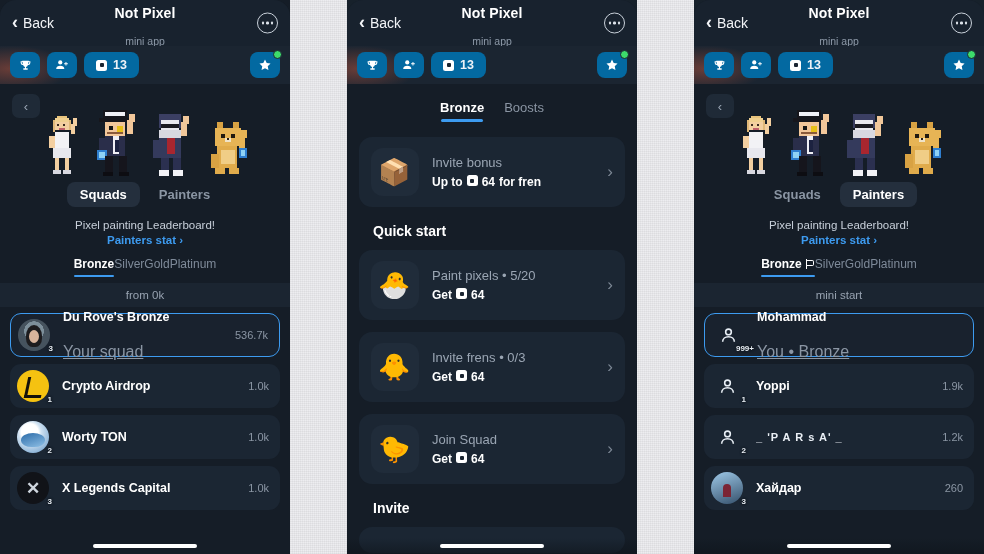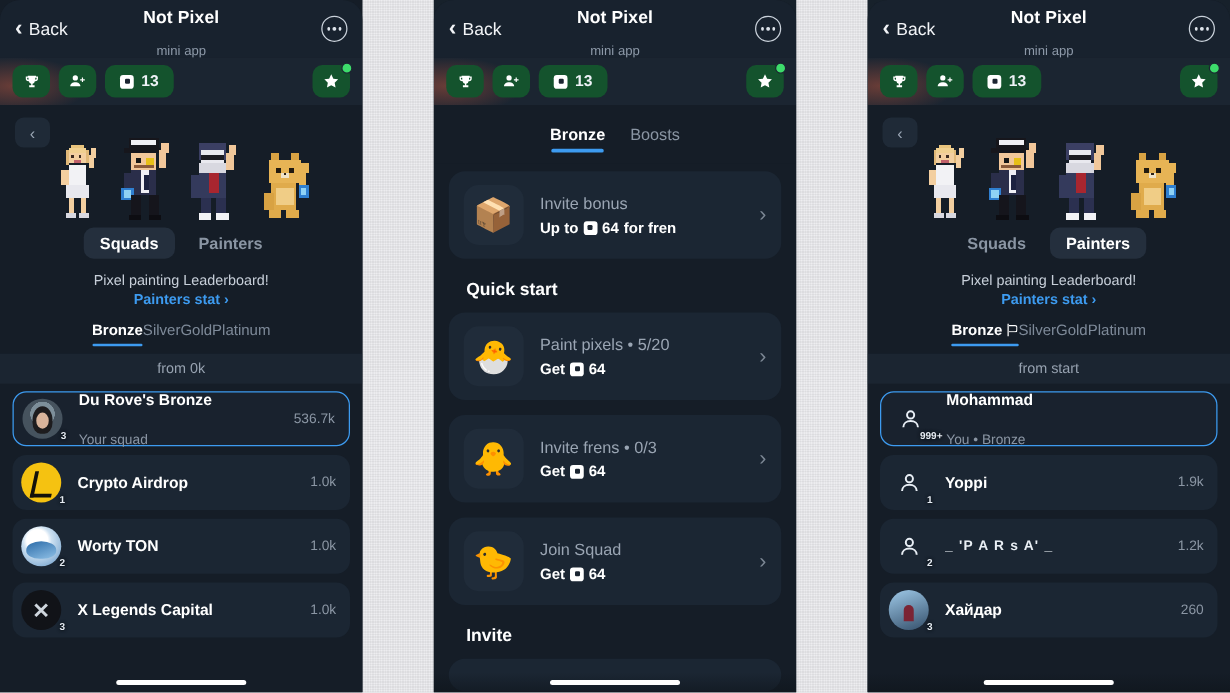--- a/index.html
+++ b/index.html
@@ -76,21 +76,21 @@
     padding: 0 10px;
     position: relative;
     overflow: hidden;
   }
   .actionrow::before {
     content: ""; position: absolute; left: -4px; top: 0; bottom: 0; width: 74px;
     background: radial-gradient(ellipse at 20% 60%, rgba(170,80,60,.55), rgba(170,80,60,0) 72%);
     pointer-events: none;
   }
   .pill {
-    background: #14532d;
+    background: #0369a1;
     border-radius: 8px;
     height: 26px;
     display: flex; align-items: center; justify-content: center;
     color: #eef2f7;
     position: relative; z-index: 1;
   }
   .pill.icon { width: 30px; margin-right: 7px; }
   .pill.counter { padding: 0 12px; gap: 6px; font-size: 12.5px; font-weight: 700; }
   .pill.star { width: 30px; margin-left: auto; }
   .green-dot {
@@ -173,21 +173,21 @@
     color: #e7edf4; font-size: 8px; font-weight: 700;
     text-shadow: 0 0 3px #0d1319, 0 0 2px #0d1319;
   }
   .rank.wide { right: -10px; }
   .row-text { margin-left: 13px; flex: 1; min-width: 0; }
   .row-name {
     color: #ffffff; font-size: 12.5px; font-weight: 700;
     white-space: nowrap; overflow: hidden; text-overflow: ellipsis;
   }
   .row-name.thin { font-weight: 600; letter-spacing: 1px; color:#eaeff5; font-size: 11px;}
-  .row-sub { color: #8b96a4; font-size: 11px; margin-top: 19px; }
+  .row-sub { color: #8b96a4; font-size: 16px; margin-top: 19px; text-decoration: underline; }
   .row-val { color: #8b96a4; font-size: 11px; }
   
   .tasktabs {
     display: flex; justify-content: center; gap: 20px;
     padding-top: 16px; padding-bottom: 9px; background: #151d27;
     position: relative;
   }
   .ttab { font-size: 13px; color: #8a95a3; position: relative; padding-bottom: 7px; }
   .ttab.active { color: #ffffff; font-weight: 700; }
   .ttab.active::after {
@@ -203,21 +203,21 @@
   .task-ico {
     width: 48px; height: 48px; flex: 0 0 48px;
     background: #202c3a; border-radius: 12px;
     display:flex;align-items:center;justify-content:center;
     font-size: 26px; line-height:1;
   }
   .task-body { flex: 1; margin-left: 13px; min-width:0; }
   .task-title { color: #9aa5b3; font-size: 13px; }
   .task-sub {
     color: #ffffff; font-size: 12px; font-weight: 700; margin-top: 5px;
-    display: flex; align-items: center; gap: 4px;
+    display: flex; gap: 4px;
   }
   .task-arrow { color: #7c8794; font-size: 17px; font-weight: 300; margin-left: 6px;}
   .section-h { color: #ffffff; font-size: 14px; font-weight: 700; padding: 4px 14px 11px 14px; }
   
   .home-ind {
     position: absolute; left: 50%; transform: translateX(-50%);
     bottom: 6px; width: 104px; height: 4.5px; border-radius: 4px; background: #ffffff;
     z-index: 5;
   }
   .scroll-shadow {
@@ -708,21 +708,21 @@
               <span>Silver</span>
             </div>
           <div class="tier">
               <span>Gold</span>
             </div>
           <div class="tier">
               <span>Platinum</span>
             </div>
         </div>
 
-        <div class="fromline">from start</div>
+        <div class="fromline">mini start</div>
 
         <div class="list">
           <div class="row highlight">
             <div class="av-wrap">
               <div class="av">
                 <svg width="19" height="19" viewBox="0 0 24 24" fill="none" stroke="#e8eef5" stroke-width="2">
                     <circle cx="12" cy="7.5" r="3.6"></circle>
                     <path d="M4.6 20c0-4 3.3-6.4 7.4-6.4S19.4 16 19.4 20"></path>
                   </svg>
               </div>

